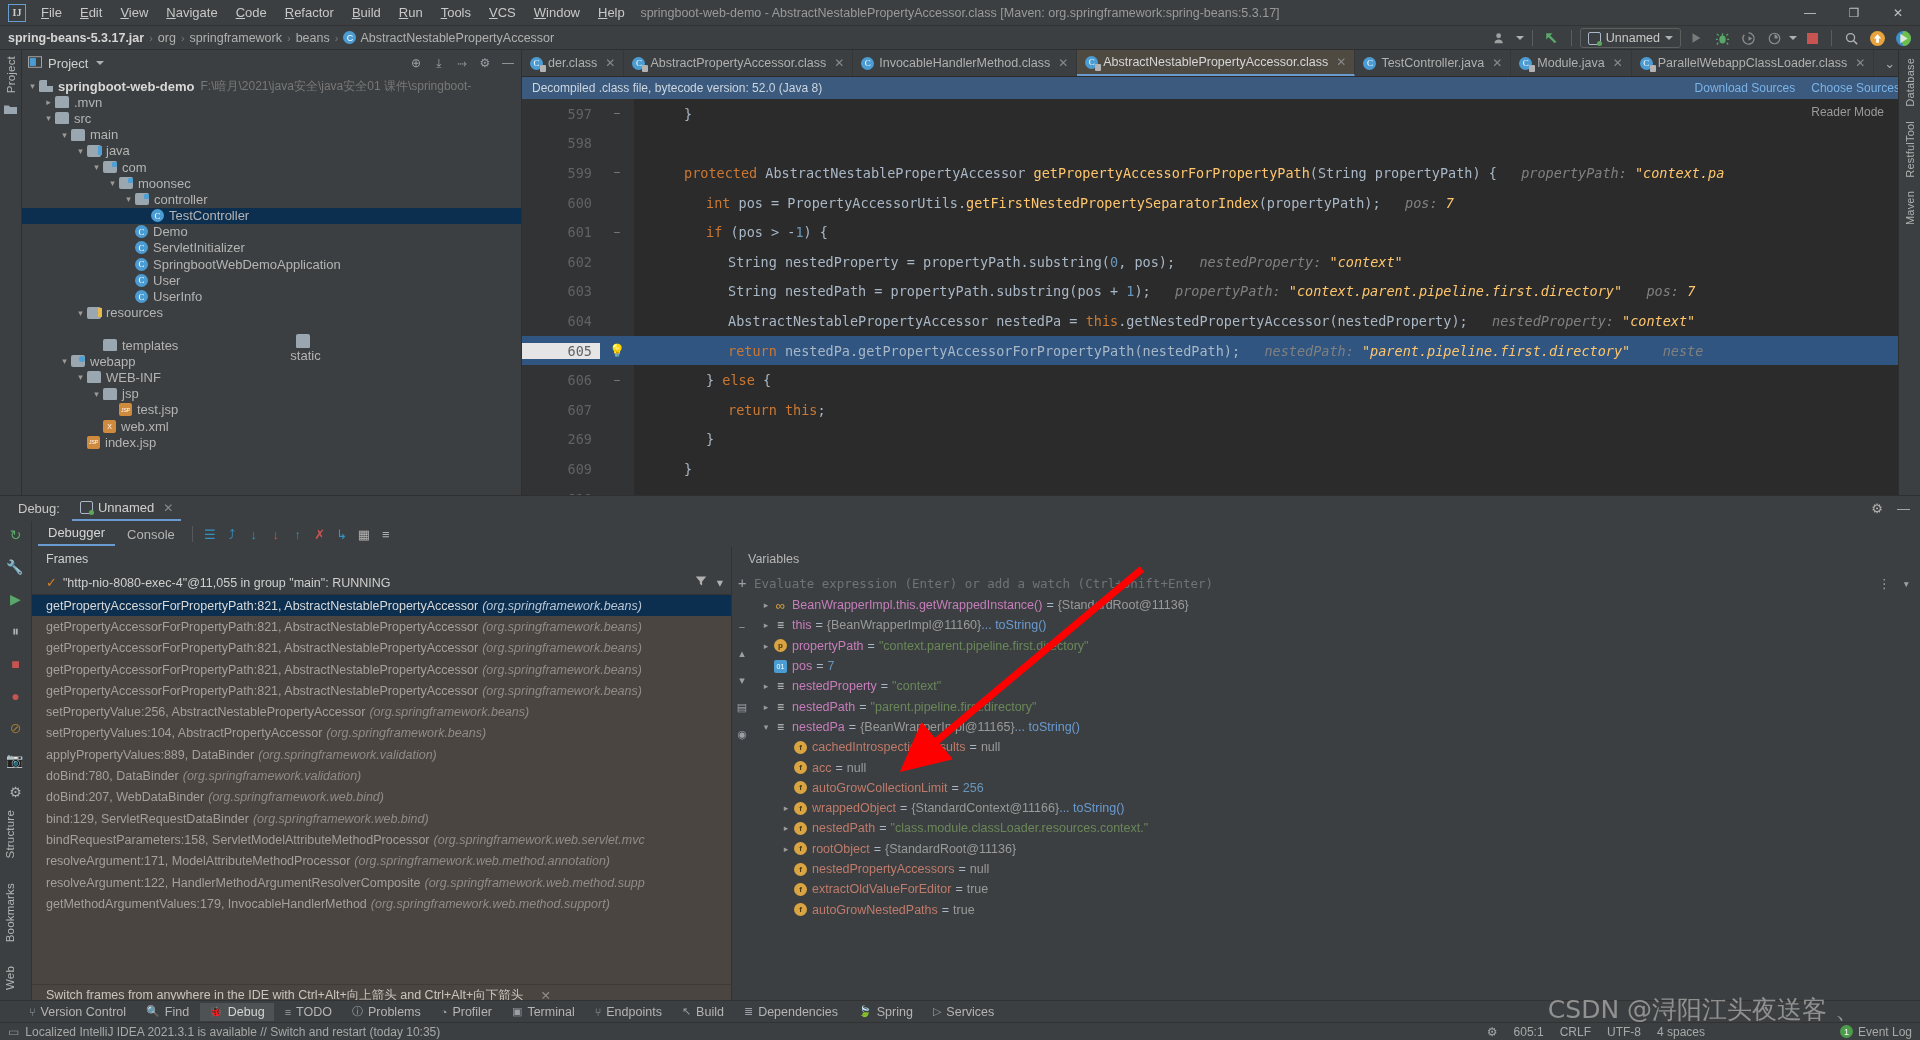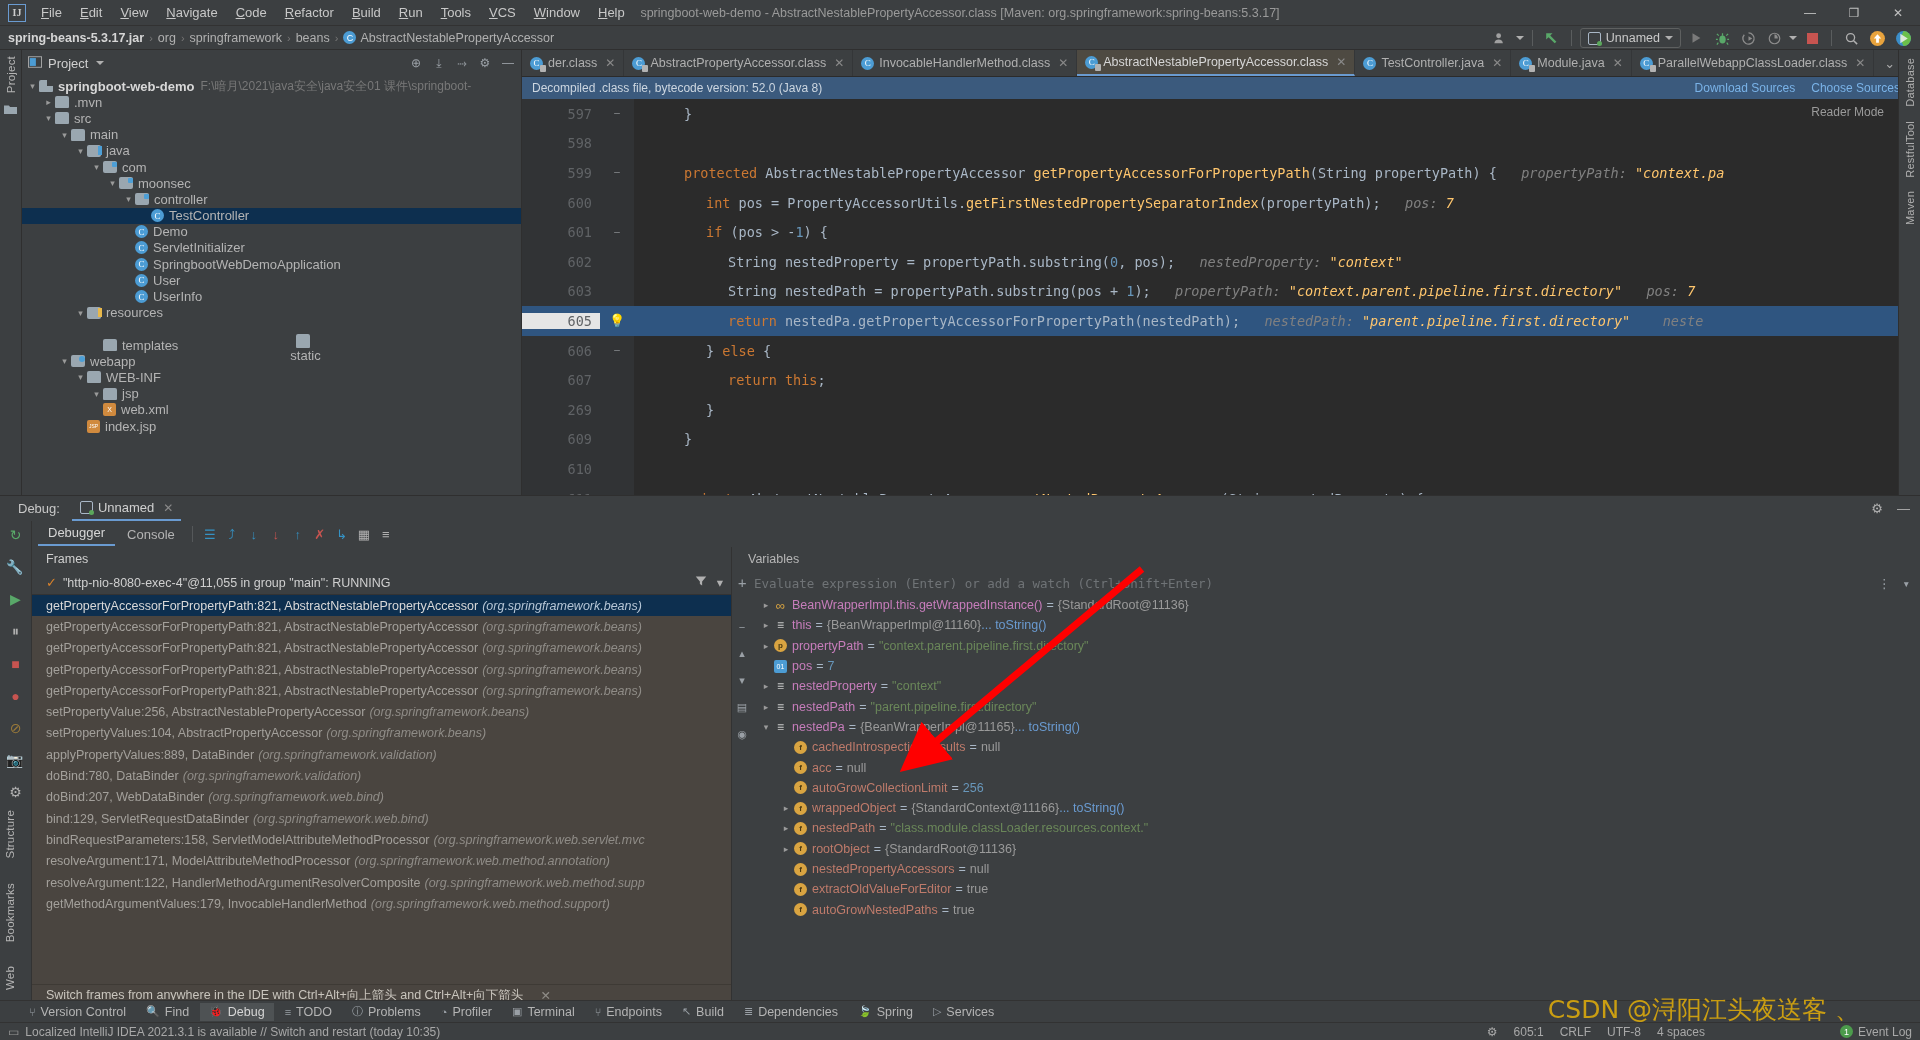--- a/index.html
+++ b/index.html
@@ -261,21 +261,21 @@
   .statusbar{
     position:absolute;left:0;right:0;bottom:0;height:18px;background:#3c3f41;
     display:flex;align-items:center;padding-left:8px;font-size:12px;color:#a8a8a8;
     border-top:1px solid #323232;
   }
   .statusbar .right{position:absolute;right:8px;display:flex;align-items:center;gap:14px;}
   .evtlog{display:flex;align-items:center;gap:5px;}
   .evtbadge{width:13px;height:13px;border-radius:50%;background:#4c9c4c;color:#fff;
     font-size:9px;display:flex;align-items:center;justify-content:center;}
   .watermark{
-    position:absolute;right:60px;bottom:14px;font-size:25px;color:#eab308;opacity:.82;
+    position:absolute;right:60px;bottom:14px;font-size:25px;color:#a3a3a3;opacity:.82;
     white-space:nowrap;pointer-events:none;font-family:"DejaVu Sans",sans-serif;text-align:center;
   }
   
   .blstrip{position:absolute;left:0;top:555px;bottom:40px;width:20px;
     display:flex;flex-direction:column;align-items:center;justify-content:flex-end;gap:24px;padding-bottom:10px;}
 </style>
 </head>
 <body>
 
 <div class="app">
@@ -522,20 +522,25 @@
           <div class="trow" style="padding-left: 52px;">
             <span class="arrow">▾</span>
             <span class="fico folder"></span>
             <span class="lbl">WEB-INF</span>
           </div>
           <div class="trow" style="padding-left: 68px;">
             <span class="arrow">▾</span>
             <span class="fico folder"></span>
             <span class="lbl">jsp</span>
           </div>
+          <div class="trow" style="padding-left: 84px;">
+            <span class="arrow"></span>
+            <span class="fileico" style="font-size: 5px;">JSP</span>
+            <span class="lbl">test.jsp</span>
+          </div>
           <div class="trow" style="padding-left: 68px;">
             <span class="arrow"></span>
             <span class="fileico">X</span>
             <span class="lbl">web.xml</span>
           </div>
           <div class="trow" style="padding-left: 52px;">
             <span class="arrow"></span>
             <span class="fileico" style="font-size: 5px;">JSP</span>
             <span class="lbl">index.jsp</span>
           </div>
@@ -597,20 +602,21 @@
         <div class="gutter"></div>
         <div class="readermode">Reader Mode</div>
         <div class="codelines" id="codelines">
             <div class="cl"><span class="lnum">597</span><span class="fold">−</span><span class="code" style="padding-left: 50px;"><span class="pl">}</span></span></div>
             <div class="cl"><span class="lnum">598</span><span class="fold"></span><span class="code" style="padding-left: 6px;"></span></div>
             <div class="cl"><span class="lnum">599</span><span class="fold">−</span><span class="code" style="padding-left: 50px;"><span class="kw">protected </span><span class="ty">AbstractNestablePropertyAccessor </span><span class="mth">getPropertyAccessorForPropertyPath</span><span class="pl">(String propertyPath) {</span><span class="hint">   propertyPath:</span><span class="hintv2"> "context.pa</span></span></div>
             <div class="cl"><span class="lnum">600</span><span class="fold"></span><span class="code" style="padding-left: 72px;"><span class="kw">int </span><span class="pl">pos = PropertyAccessorUtils.</span><span class="mth">getFirstNestedPropertySeparatorIndex</span><span class="pl">(propertyPath);</span><span class="hint">   pos:</span><span class="hintv2"> 7</span></span></div>
             <div class="cl"><span class="lnum">601</span><span class="fold">−</span><span class="code" style="padding-left: 72px;"><span class="kw">if </span><span class="pl">(pos &gt; -</span><span class="num">1</span><span class="pl">) {</span></span></div>
             <div class="cl"><span class="lnum">602</span><span class="fold"></span><span class="code" style="padding-left: 94px;"><span class="pl">String nestedProperty = propertyPath.substring(</span><span class="num">0</span><span class="pl">, pos);</span><span class="hint">   nestedProperty:</span><span class="hintv2"> "context"</span></span></div>
             <div class="cl"><span class="lnum">603</span><span class="fold"></span><span class="code" style="padding-left: 94px;"><span class="pl">String nestedPath = propertyPath.substring(pos + </span><span class="num">1</span><span class="pl">);</span><span class="hint">   propertyPath:</span><span class="hintv2"> "context.parent.pipeline.first.directory"</span><span class="hint">   pos:</span><span class="hintv2"> 7</span></span></div>
+            <div class="cl"><span class="lnum">604</span><span class="fold"></span><span class="code" style="padding-left: 94px;"><span class="pl">AbstractNestablePropertyAccessor nestedPa = </span><span class="kw">this</span><span class="pl">.getNestedPropertyAccessor(nestedProperty);</span><span class="hint">   nestedProperty:</span><span class="hintv2"> "context"</span></span></div>
             <div class="cl hl"><span class="lnum">605</span><span class="fold"><span class="bulb">💡</span></span><span class="code" style="padding-left: 94px;"><span class="kw">return </span><span class="pl">nestedPa.getPropertyAccessorForPropertyPath(nestedPath);</span><span class="hint">   nestedPath:</span><span class="hintv2"> "parent.pipeline.first.directory"</span><span class="hint">    neste</span></span></div>
             <div class="cl"><span class="lnum">606</span><span class="fold">−</span><span class="code" style="padding-left: 72px;"><span class="pl">} </span><span class="kw">else </span><span class="pl">{</span></span></div>
             <div class="cl"><span class="lnum">607</span><span class="fold"></span><span class="code" style="padding-left: 94px;"><span class="kw">return </span><span class="kw">this</span><span class="pl">;</span></span></div>
             <div class="cl"><span class="lnum">269</span><span class="fold"></span><span class="code" style="padding-left: 72px;"><span class="pl">}</span></span></div>
             <div class="cl"><span class="lnum">609</span><span class="fold"></span><span class="code" style="padding-left: 50px;"><span class="pl">}</span></span></div>
             <div class="cl"><span class="lnum">610</span><span class="fold"></span><span class="code" style="padding-left: 6px;"></span></div>
             <div class="cl"><span class="lnum">611</span><span class="fold">−</span><span class="code" style="padding-left: 50px;"><span class="kw">private </span><span class="ty">AbstractNestablePropertyAccessor </span><span class="mth">getNestedPropertyAccessor</span><span class="pl">(String nestedProperty) {</span></span></div>
             <div class="cl"><span class="lnum">612</span><span class="fold">−</span><span class="code" style="padding-left: 72px;"><span class="kw">if </span><span class="pl">(</span><span class="kw">this</span><span class="pl">.nestedPropertyAccessors == </span><span class="kw">null</span><span class="pl">) {</span></span></div>
           </div>
       </div>

